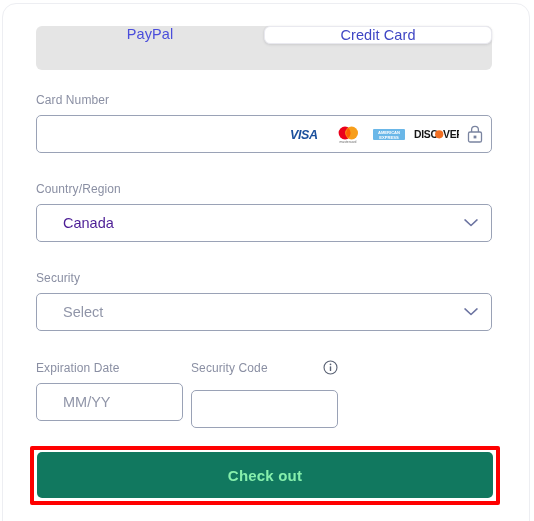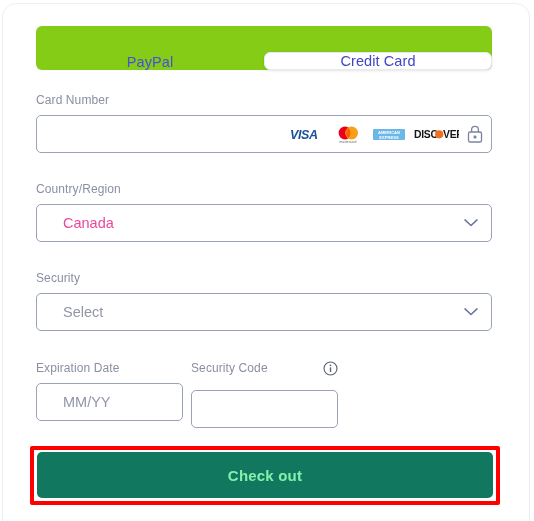--- a/index.html
+++ b/index.html
@@ -36,24 +36,24 @@
     box-sizing: border-box;
   }
 
   
   .tabs {
     position: absolute;
     left: 36px;
     top: 26px;
     width: 456px;
     height: 44px;
-    background: #84cc16;
+    background: #e5e5e5;
     border-radius: 6px;
     display: flex;
-    align-items: flex-end;
+    align-items: flex-start;
     box-sizing: border-box;
   }
   .tab {
     flex: 1 1 50%;
     display: flex;
     align-items: center;
     justify-content: center;
     font-size: 14.5px;
     color: #4a4ddb;
     letter-spacing: .1px;
@@ -87,21 +87,21 @@
     border-radius: 5px;
     background: #ffffff;
     box-sizing: border-box;
     display: flex;
     align-items: center;
     padding: 0 26px;
     position: relative;
   }
   .fvalue {
     font-size: 14.5px;
-    color: #ec4899;
+    color: #4c1d95;
   }
   .fvalue.placeholder {
     color: #9095a8;
   }
 
   
   #field-card-number { left: 36px; top: 92px; width: 456px; }
   #field-country     { left: 36px; top: 181px; width: 456px; }
   #field-province    { left: 36px; top: 270px; width: 456px; }
   #field-exp         { left: 36px; top: 360px; width: 147px; }
@@ -126,21 +126,21 @@
     right: 13px;
     top: 50%;
     transform: translateY(-50%);
     width: 14px;
     height: 9px;
   }
 
   
   .label-row {
     display: flex;
-    align-items: flex-end;
+    align-items: flex-start;
     justify-content: space-between;
     margin-bottom: 14px;
   }
   .label-row .flabel { margin-bottom: 0; }
   .info-icon {
     width: 15px;
     height: 15px;
     flex: 0 0 15px;
     cursor: pointer;
   }

